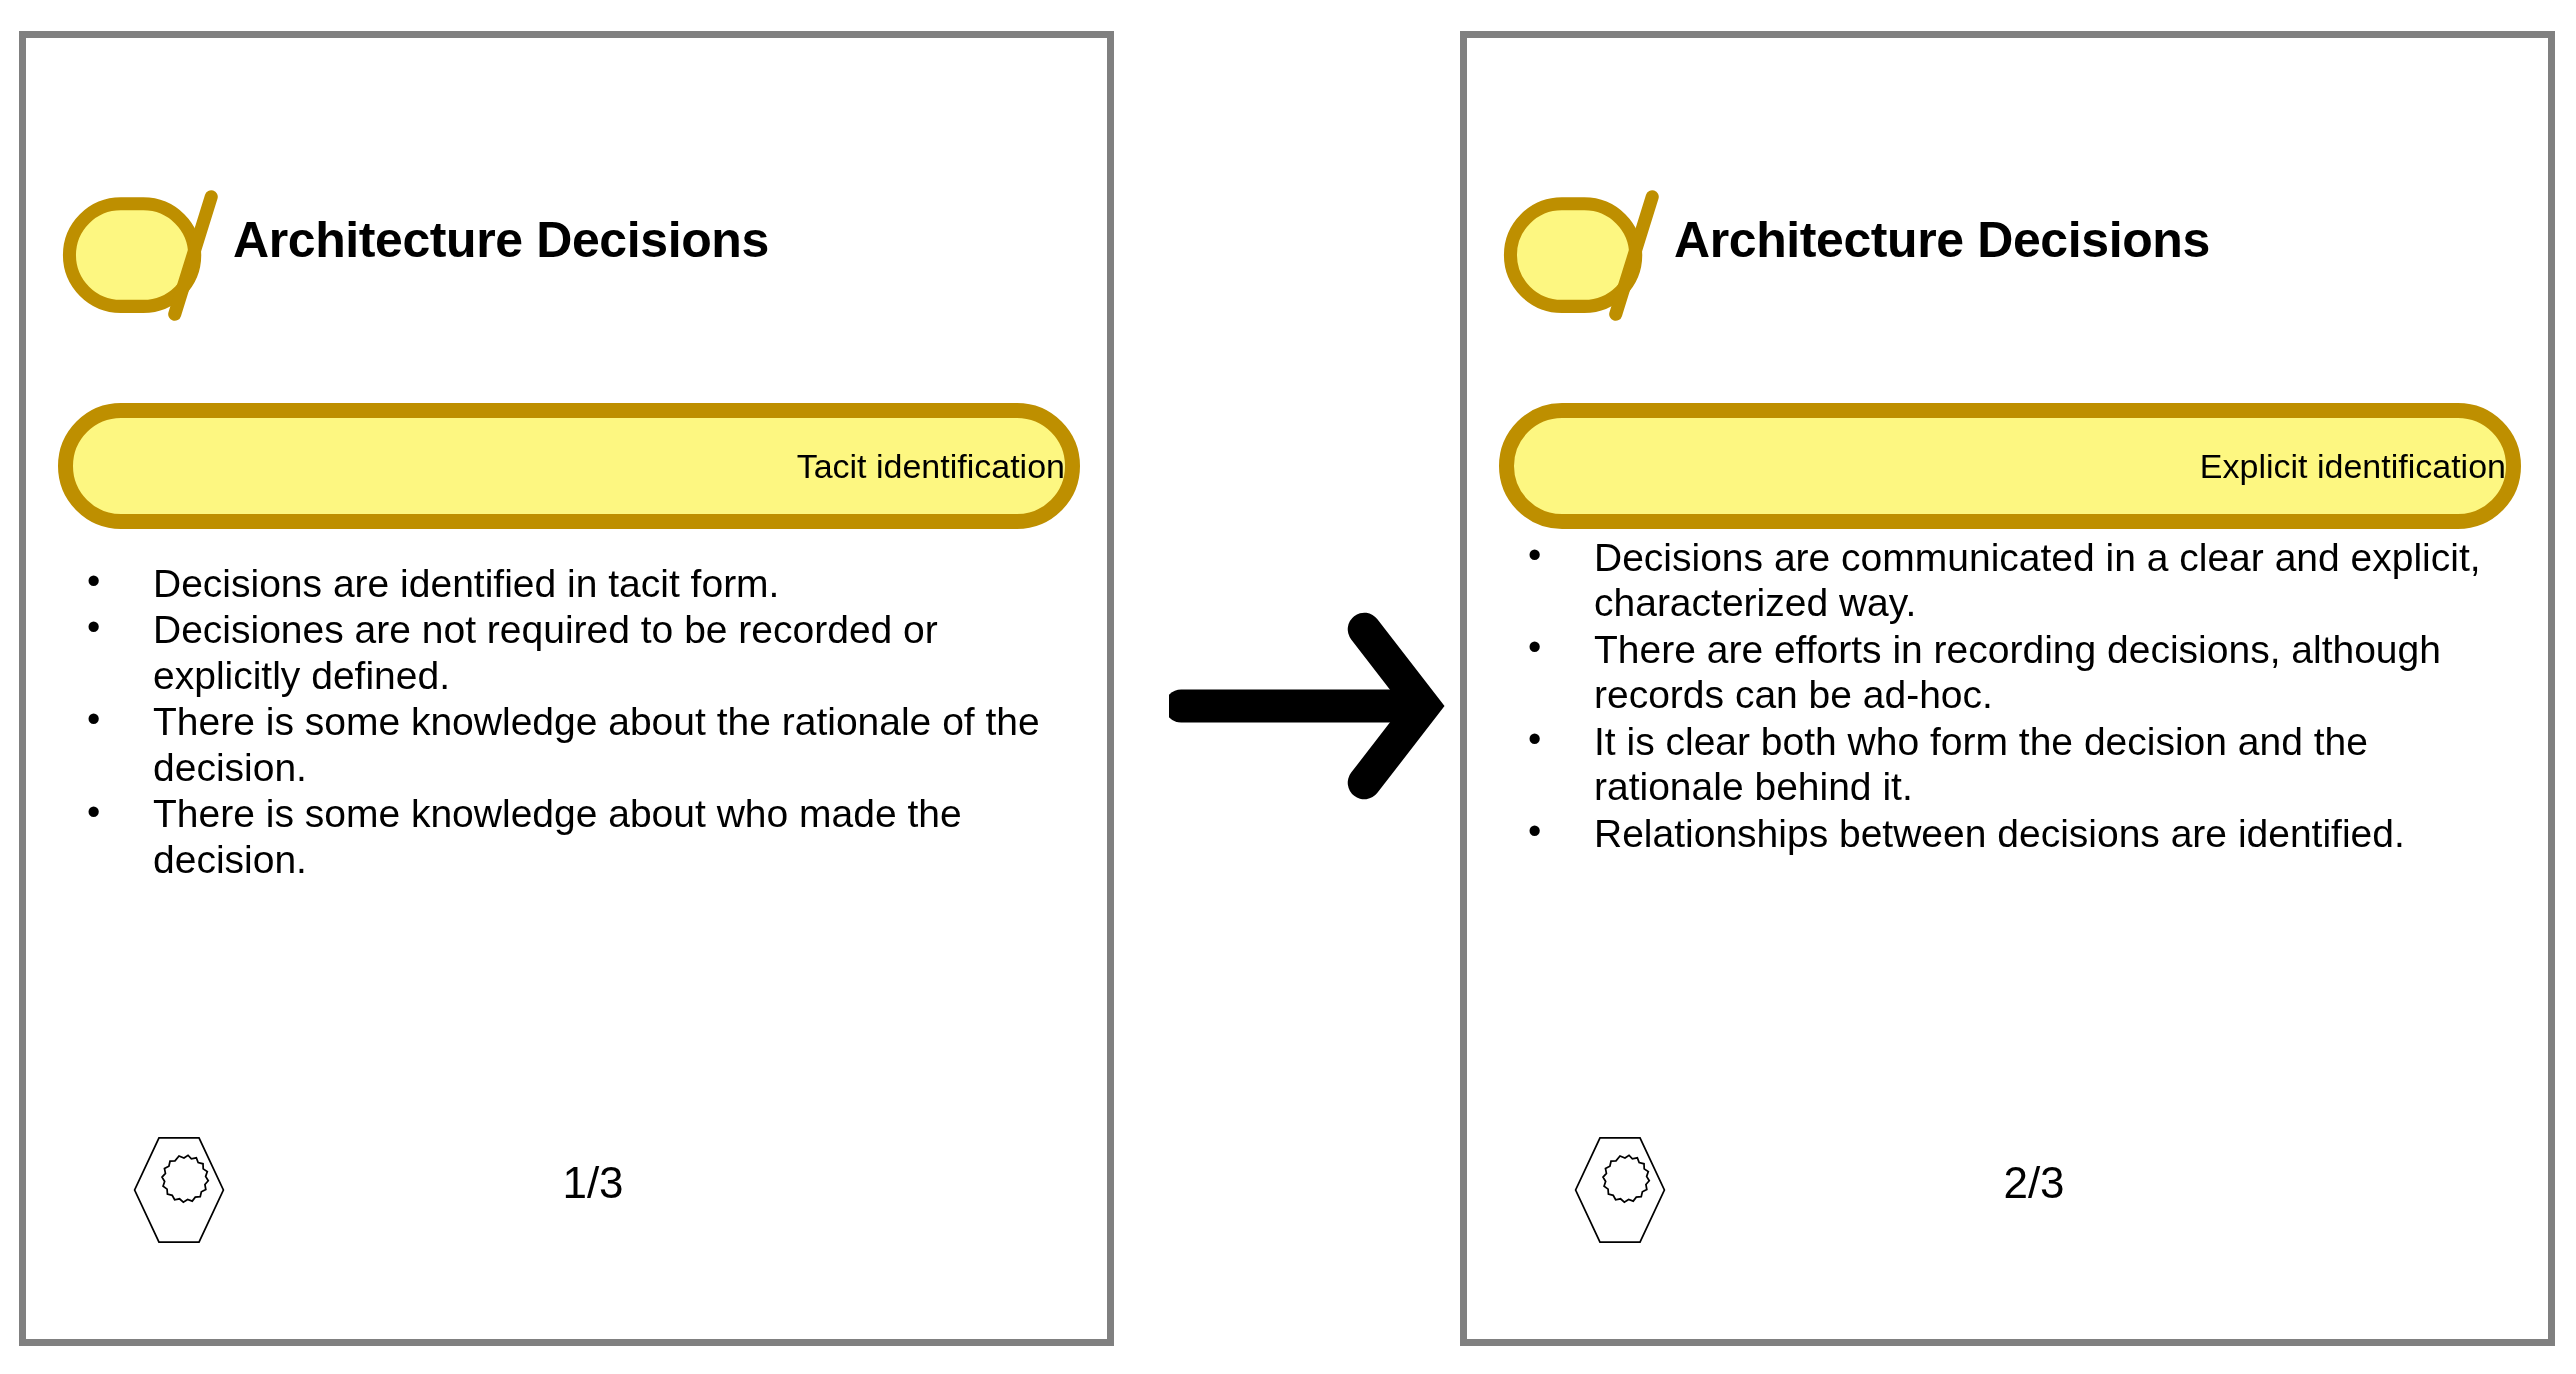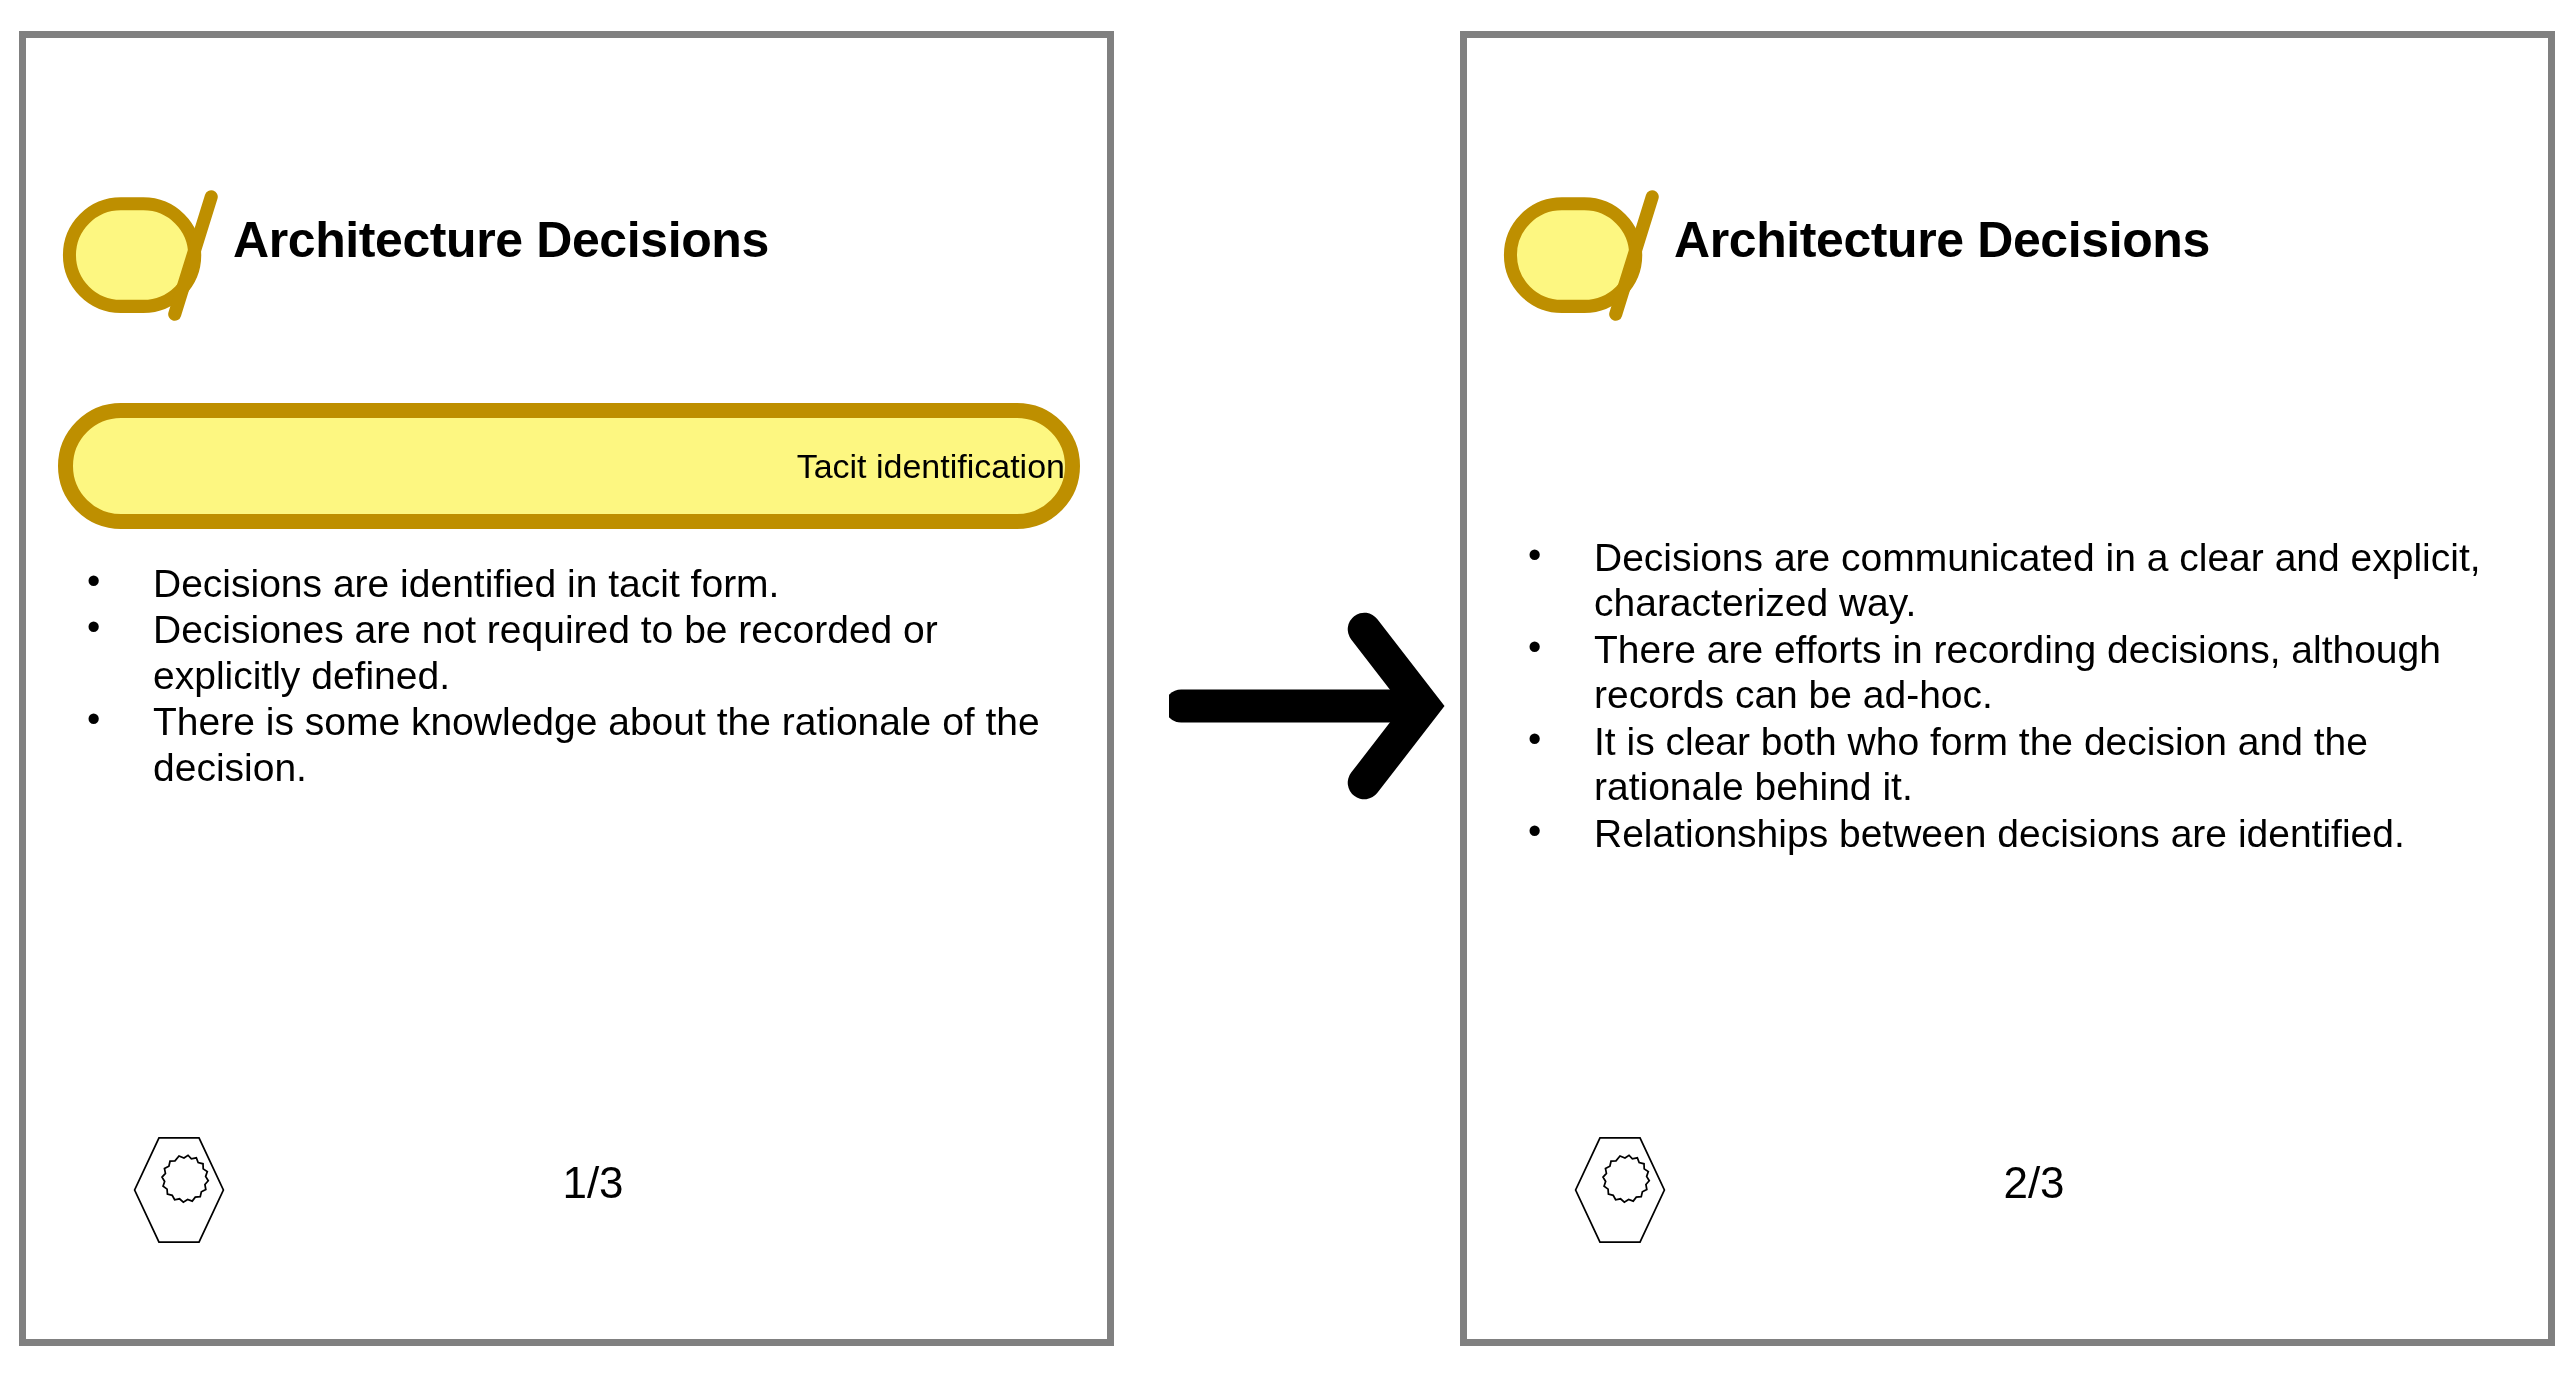--- a/index.html
+++ b/index.html
@@ -162,20 +162,21 @@
     </div>
 
     <div class="ident-banner">
       <span class="ident-banner-label">Tacit identification</span>
     </div>
 
     <ul class="bullet-list" id="bullets-left">
       <li class="bullet-item">Decisions are identified in tacit form.</li>
       <li class="bullet-item">Decisiones are not required to be recorded or explicitly defined.</li>
       <li class="bullet-item">There is some knowledge about the rationale of the decision.</li>
+      <li class="bullet-item">There is some knowledge about who made the decision.</li>
     </ul>
 
     <div class="panel-footer">
       <svg class="hex-gear-badge" viewBox="0 0 108 126">
         <polygon points="31,3 77,3 105,63 77,123 31,123 3,63" fill="none" stroke="#000000" stroke-width="2"></polygon>
         <path d="M54 24
                  L59.7 26.3 L64.4 23.1 L68.2 27.1 L73.9 26.0 L76.0 31.5
                  L81.6 32.9 L81.8 38.7 L86.5 41.9 L84.6 47.4 L87.6 52.4
                  L83.8 56.7 L84.8 62.4 L79.7 65.1 L78.4 70.7 L72.7 71.2
                  L69.2 75.8 L63.9 73.9 L59.0 77.0 L54.6 73.1 L49.0 74.2
@@ -196,20 +197,23 @@
   <div class="panel" id="panel-right">
 
     <div class="panel-header">
       <svg class="decision-icon" viewBox="0 0 200 155">
         <rect x="12" y="18" width="144" height="118" rx="59" ry="59" fill="#FDF781" stroke="#BE8F00" stroke-width="15"></rect>
         <path d="M 175 10 L 133 145" fill="none" stroke="#BE8F00" stroke-width="15" stroke-linecap="round"></path>
       </svg>
       <div class="panel-title">Architecture Decisions</div>
     </div>
 
+    <div class="ident-banner">
+      <span class="ident-banner-label">Explicit identification</span>
+    </div>
 
     <ul class="bullet-list" id="bullets-right">
       <li class="bullet-item">Decisions are communicated in a clear and explicit, characterized way.</li>
       <li class="bullet-item">There are efforts in recording decisions, although records can be ad-hoc.</li>
       <li class="bullet-item">It is clear both who form the decision and the rationale behind it.</li>
       <li class="bullet-item">Relationships between decisions are identified.</li>
     </ul>
 
     <div class="panel-footer">
       <svg class="hex-gear-badge" viewBox="0 0 108 126">

